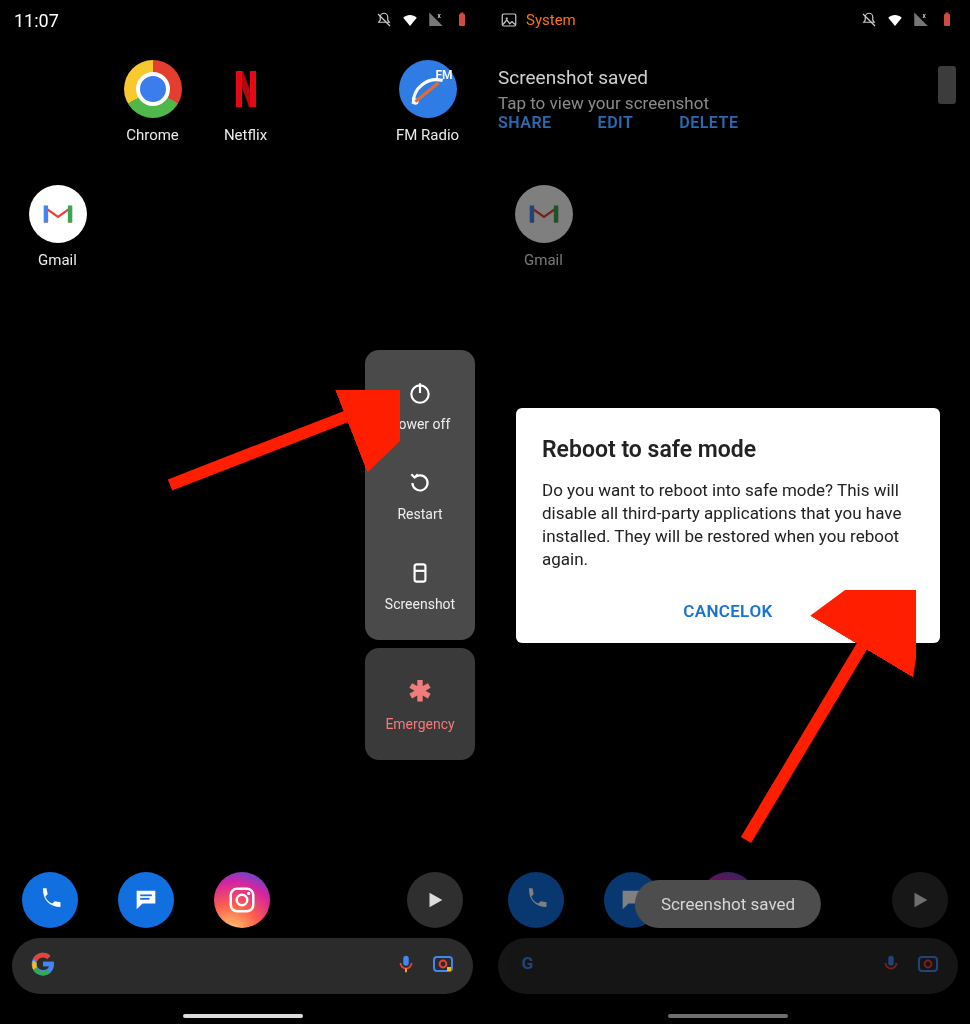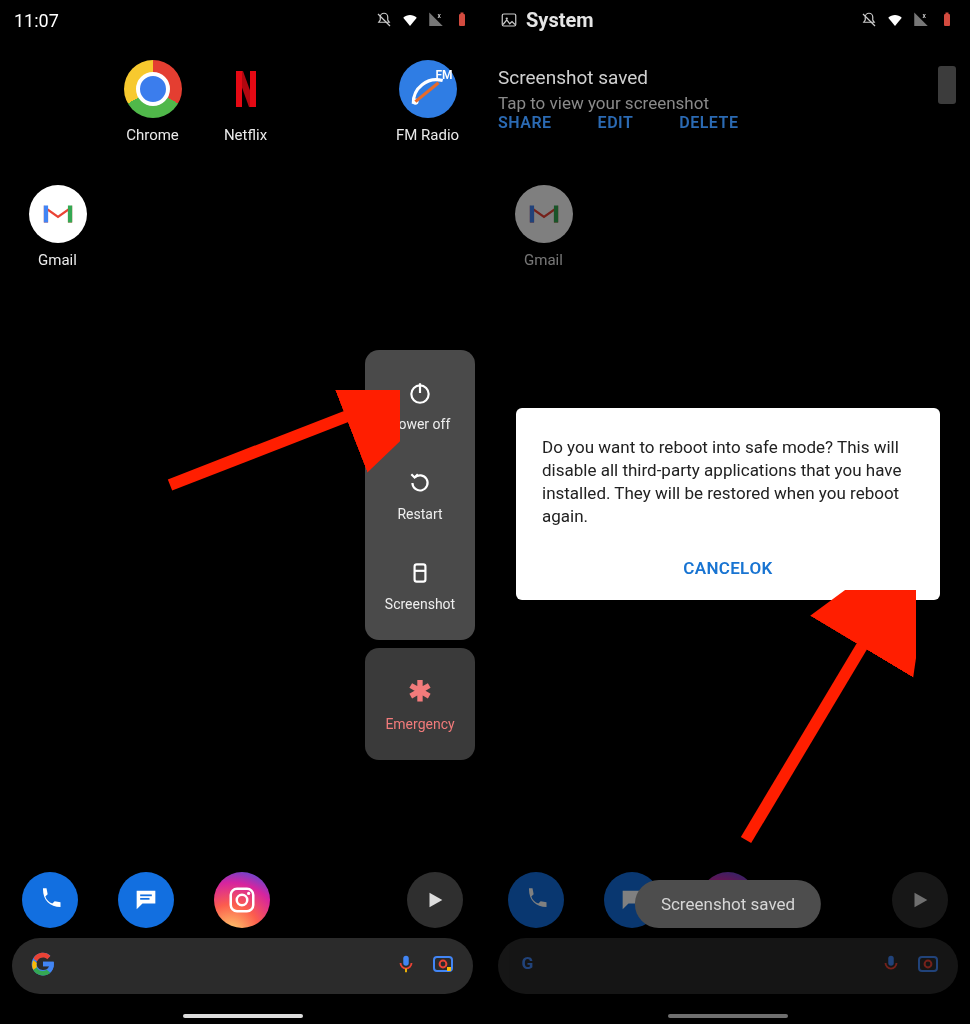--- a/index.html
+++ b/index.html
@@ -25,21 +25,21 @@
     position:absolute; top:0; left:0; right:0;
     height:40px;
     display:flex; align-items:center; justify-content:space-between;
     padding:13px 14px;
     font-size:18px;
   }
   .statusbar .sb-left { display:flex; align-items:center; gap:8px; }
   .statusbar .sb-right { display:flex; align-items:center; gap:8px; }
   .sb-ico { display:inline-flex; }
   .sb-ico svg { width:18px; height:18px; }
-  .sb-sys { color:#e5e5e5; font-size:20px;font-weight:bold; }
+  .sb-sys { color:#f97316; font-size:15px; }
 
   
   .apps {
     position:absolute; top:50px; left:0; right:0;
     padding:10px 0 0 0;
   }
   .appcell {
     position:absolute; width:95px;
     display:flex; flex-direction:column; align-items:center; gap:8px;
   }
@@ -431,20 +431,21 @@
           <rect x="9" y="3" width="6" height="11" rx="3" fill="#4285F4"></rect>
           <path d="M6 11a6 6 0 0 0 12 0" fill="none" stroke="#EA4335" stroke-width="2"></path>
         </svg></span>
     <span class="lens"><svg viewBox="0 0 24 24">
           <rect x="3" y="5" width="18" height="14" rx="3" fill="none" stroke="#4285F4" stroke-width="2"></rect>
           <circle cx="12" cy="12" r="3.4" fill="none" stroke="#EA4335" stroke-width="2"></circle>
         </svg></span>
   </div>
 
   <div class="dialog">
+    <h2>Reboot to safe mode</h2>
     <p>Do you want to reboot into safe mode? This will disable all third-party applications that you have installed. They will be restored when you reboot again.</p>
     <div class="btns">
       <span class="btn">CANCEL</span>
       <span class="btn">OK</span>
     </div>
   </div>
 
   <svg class="arrow" style="left:230px; top:590px; width:200px; height:260px;" viewBox="0 0 200 260">
     <defs>
         <marker id="ah2" markerWidth="14" markerHeight="14" refX="2" refY="5" orient="auto">

